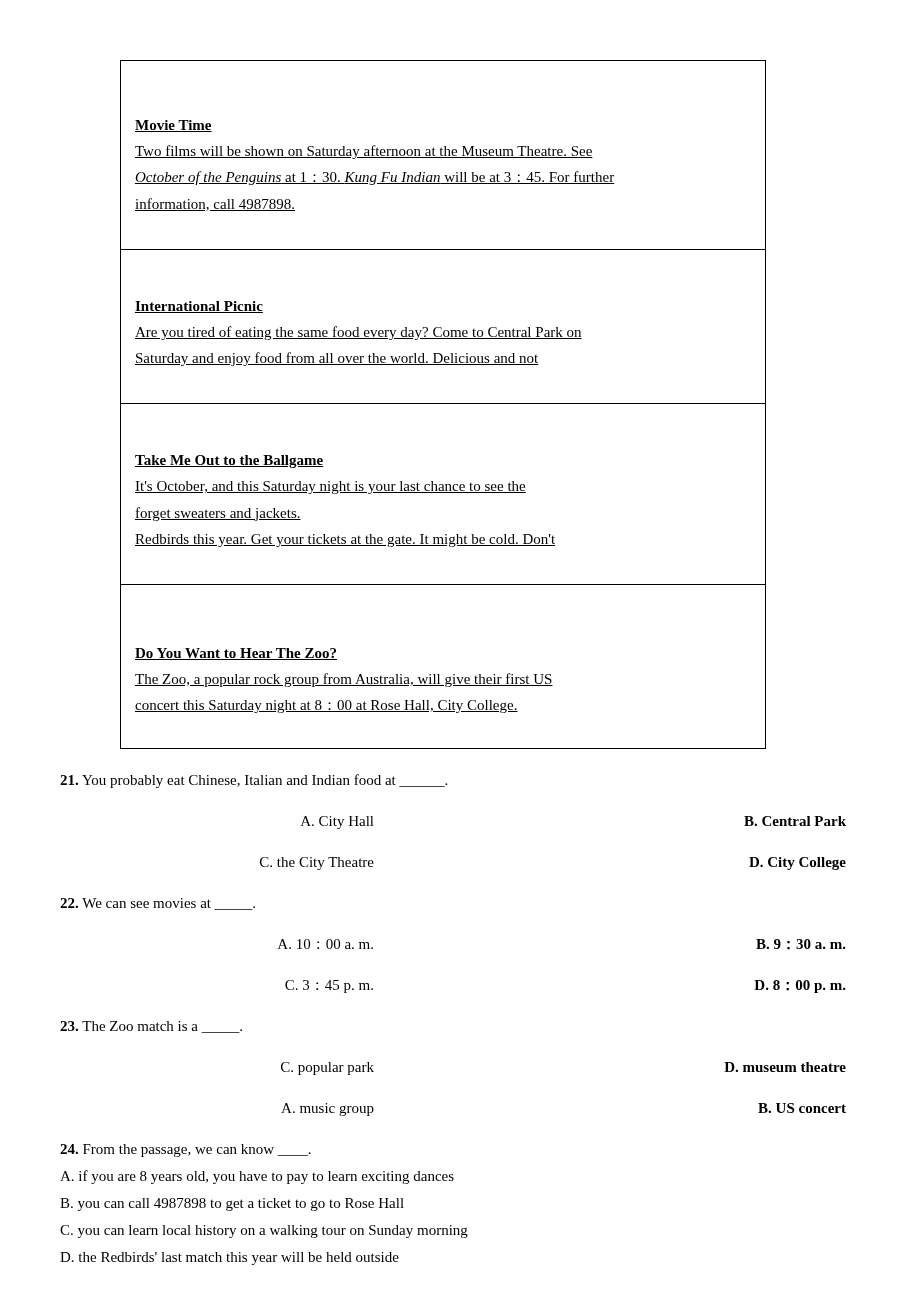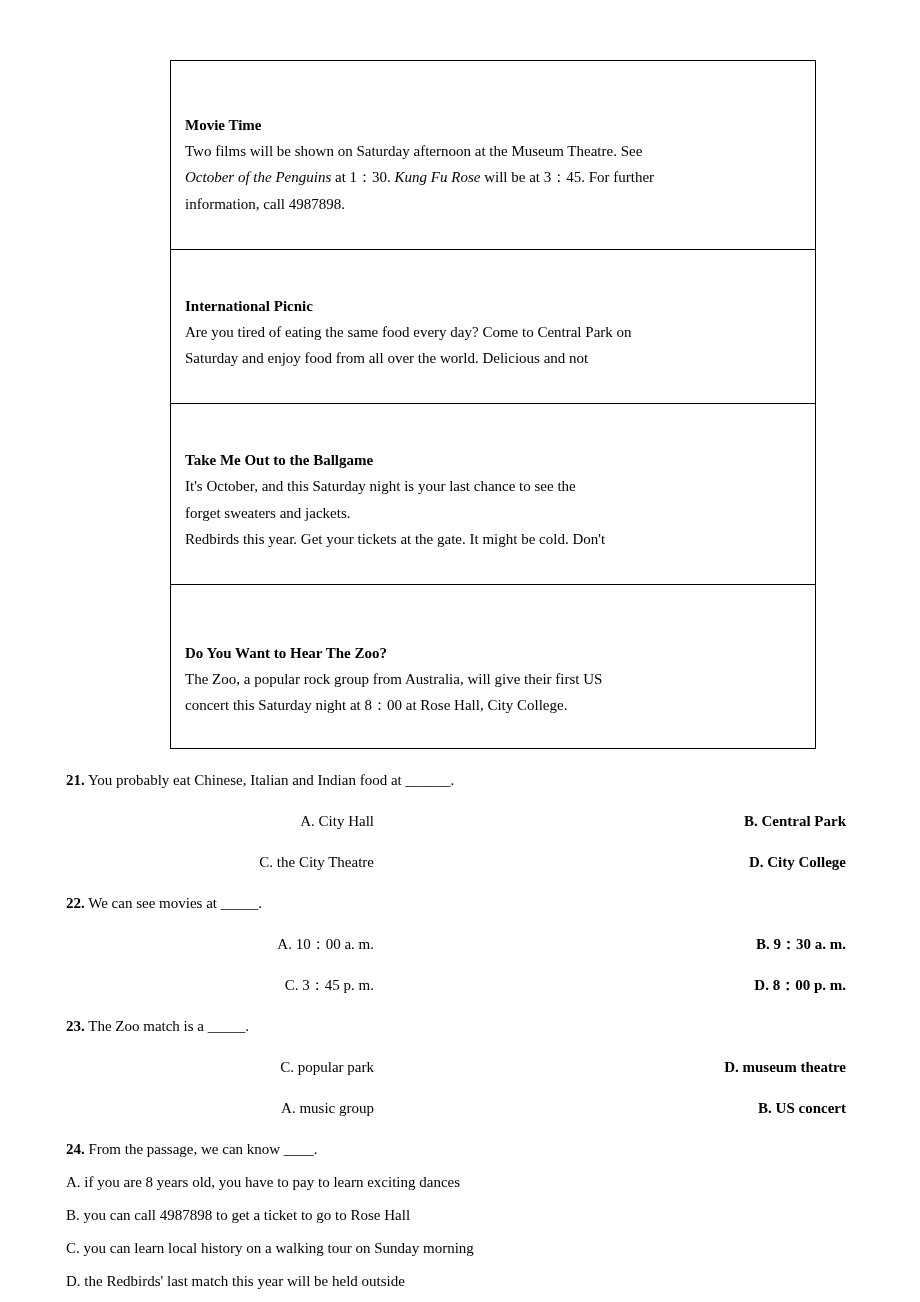--- a/index.html
+++ b/index.html
@@ -8,22 +8,23 @@
     background: #ffffff;
     font-family: "SimSun", "宋体", "MS Song", serif;
     font-size: 15px;
     color: #000000;
     width: 920px;
   }
   .page {
     padding: 60px 60px 60px 60px;
   }
   .events-container {
-    margin-left: 110px;
+    margin-left: 60px;
     margin-bottom: 18px;
+    text-decoration: underline;
   }
   .event-box {
     border: 1px solid #000;
     border-top: none;
     padding: 14px 14px 32px 14px;
     width: 616px;
     overflow: hidden;
   }
   .event-box.first {
     border-top: 1px solid #000;
@@ -46,21 +47,21 @@
     line-height: 1.75;
     white-space: nowrap;
   }
   .event-body em {
     font-style: italic;
   }
   .qa-block {
     line-height: 1.8;
   }
   .q-row {
-    margin: 6px;
+    margin: 0;
   }
   .q-num {
     font-weight: bold;
   }
   .opts-row {
     display: flex;
     margin: 14px;
     text-align: right;
   }
   .opt-a {
@@ -76,21 +77,21 @@
 <body>
 
 <div class="page">
 
   <div class="events-container">
 
     <div class="event-box first">
       <div class="event-title">Movie Time</div>
       <div class="event-body">
         <div>Two films will be shown on Saturday afternoon at the Museum Theatre. See</div>
-        <div><em>October of the Penguins</em> at 1：30. <em>Kung Fu Rose</em> will be at 3：45. For further</div>
+        <div><em>October of the Penguins</em> at 1：30. <em>Kung Fu Indian</em> will be at 3：45. For further</div>
         <div>information, call 4987898.</div>
       </div>
     </div>
 
     <div class="event-box second">
       <div class="event-title">International Picnic</div>
       <div class="event-body">
         <div>Are you tired of eating the same food every day? Come to Central Park on</div>
         <div>Saturday and enjoy food from all over the world. Delicious and not</div>
       </div>

